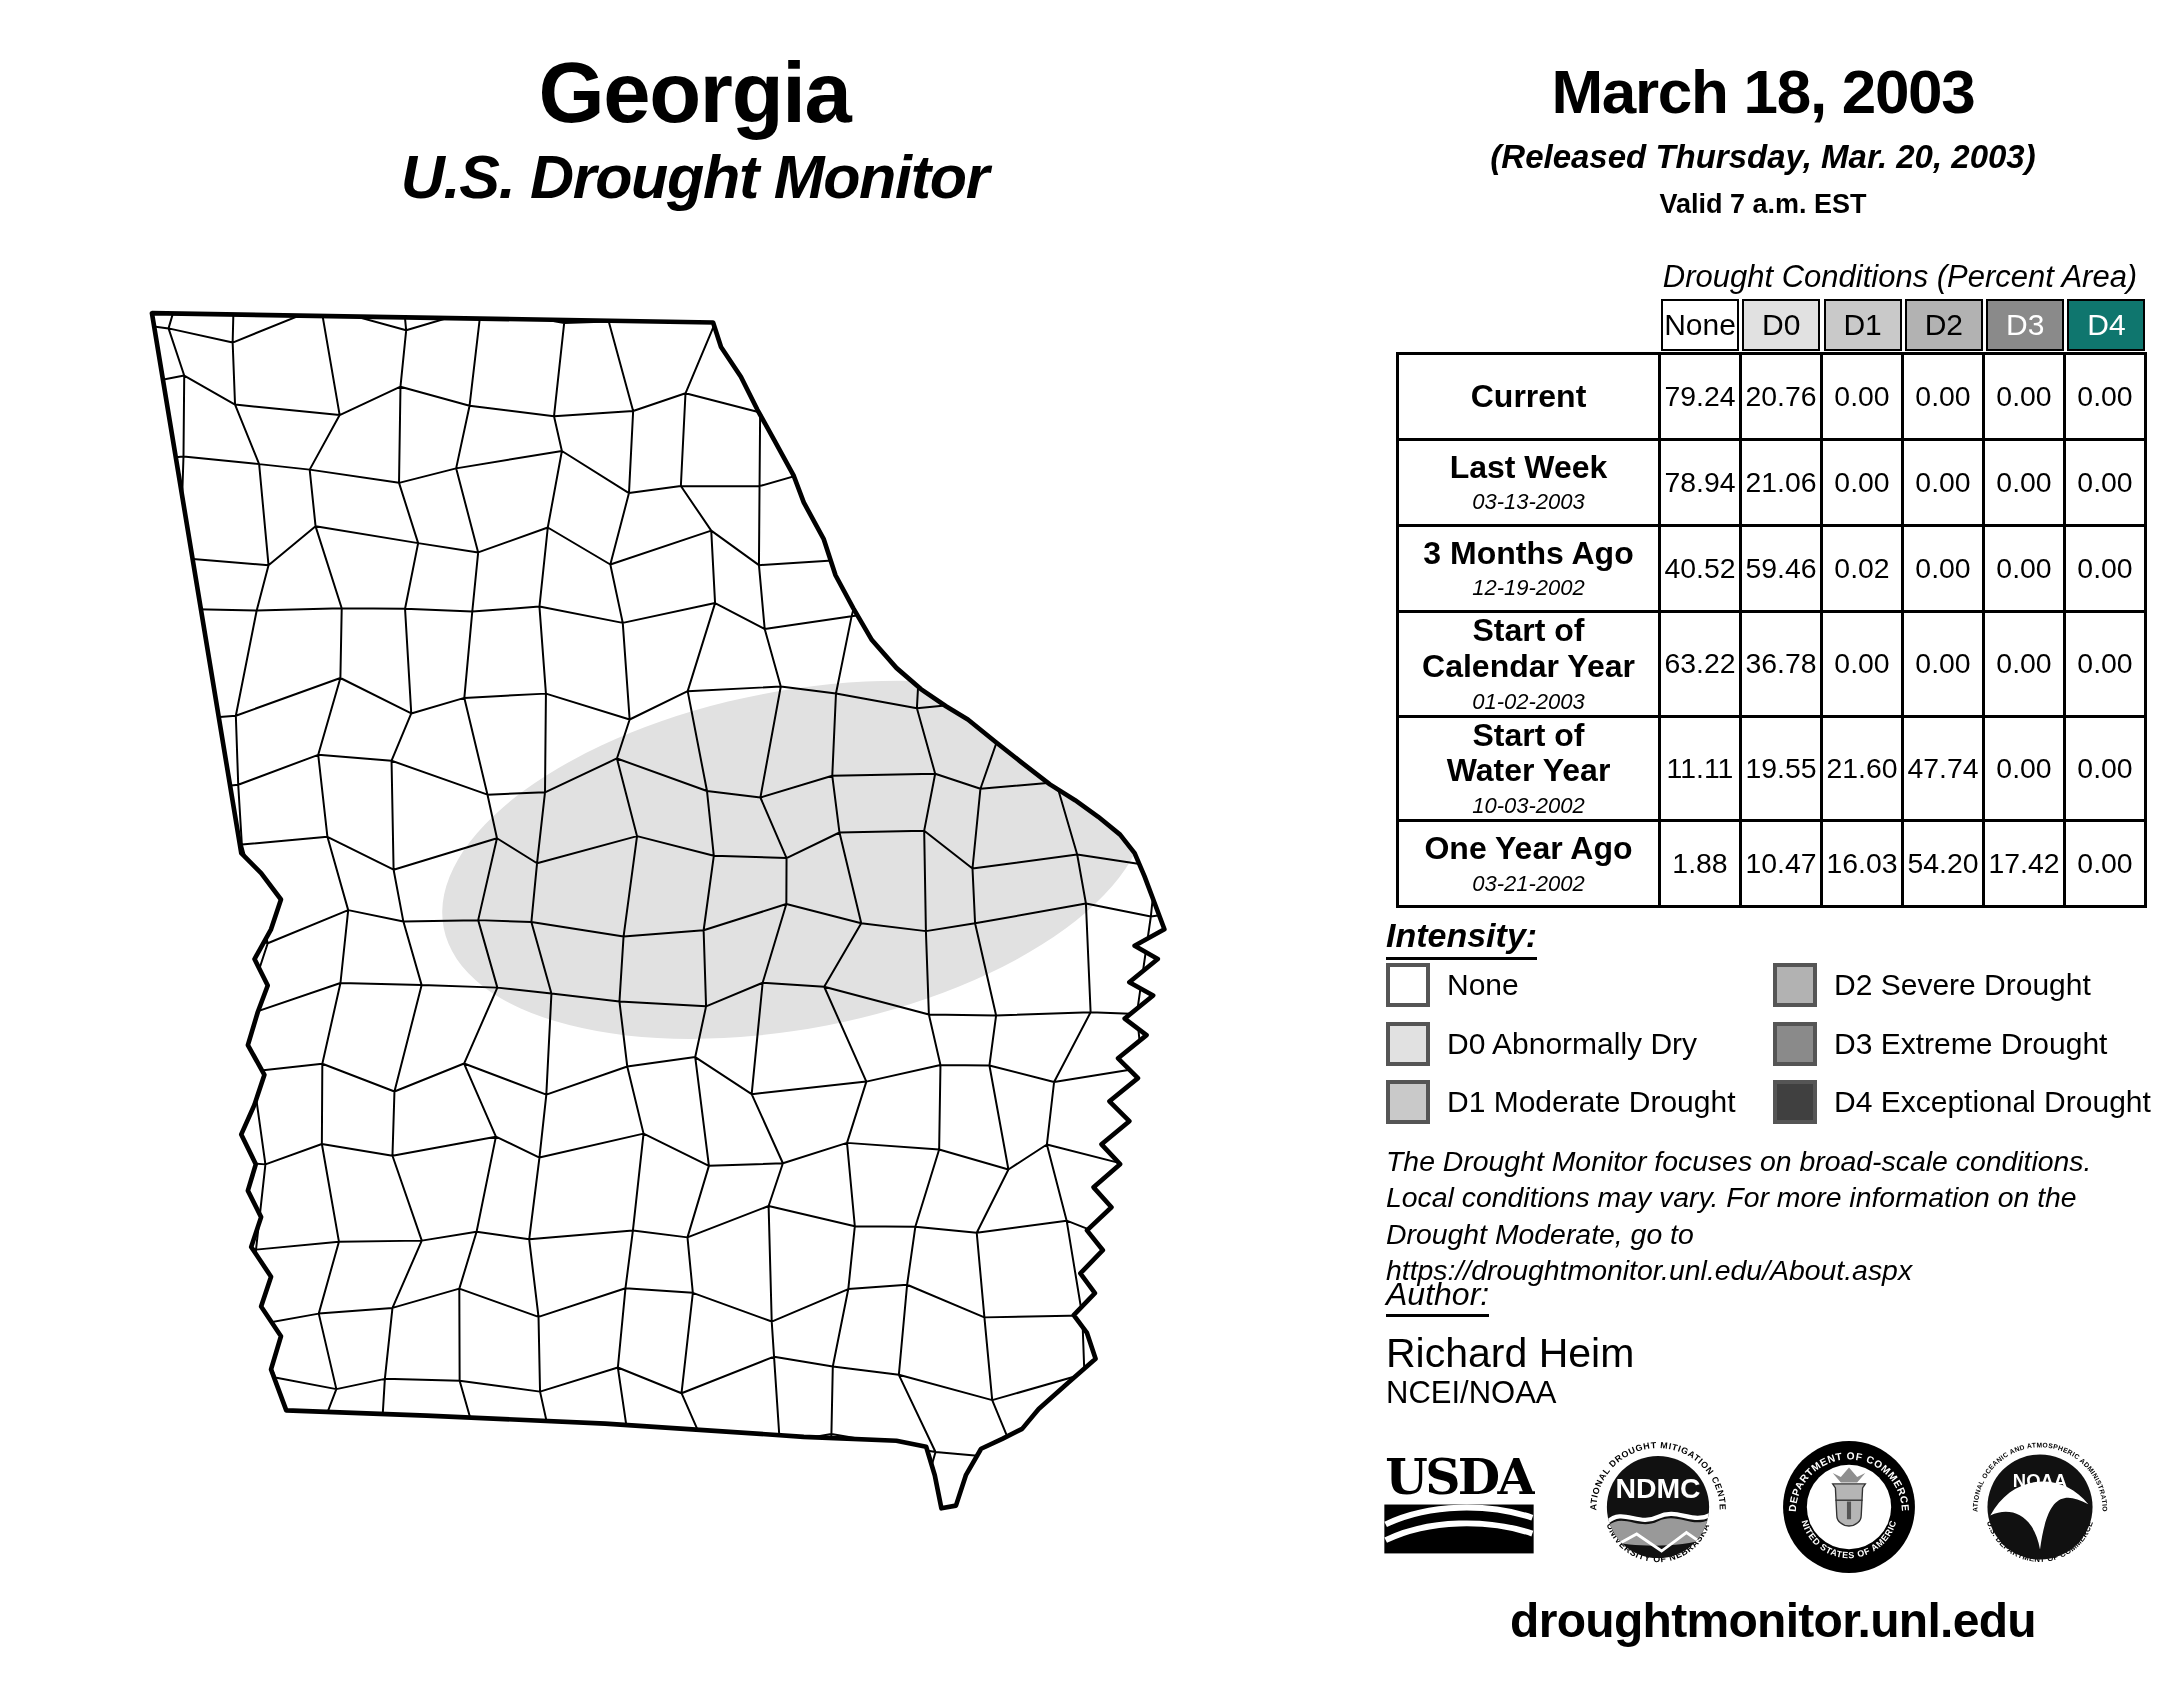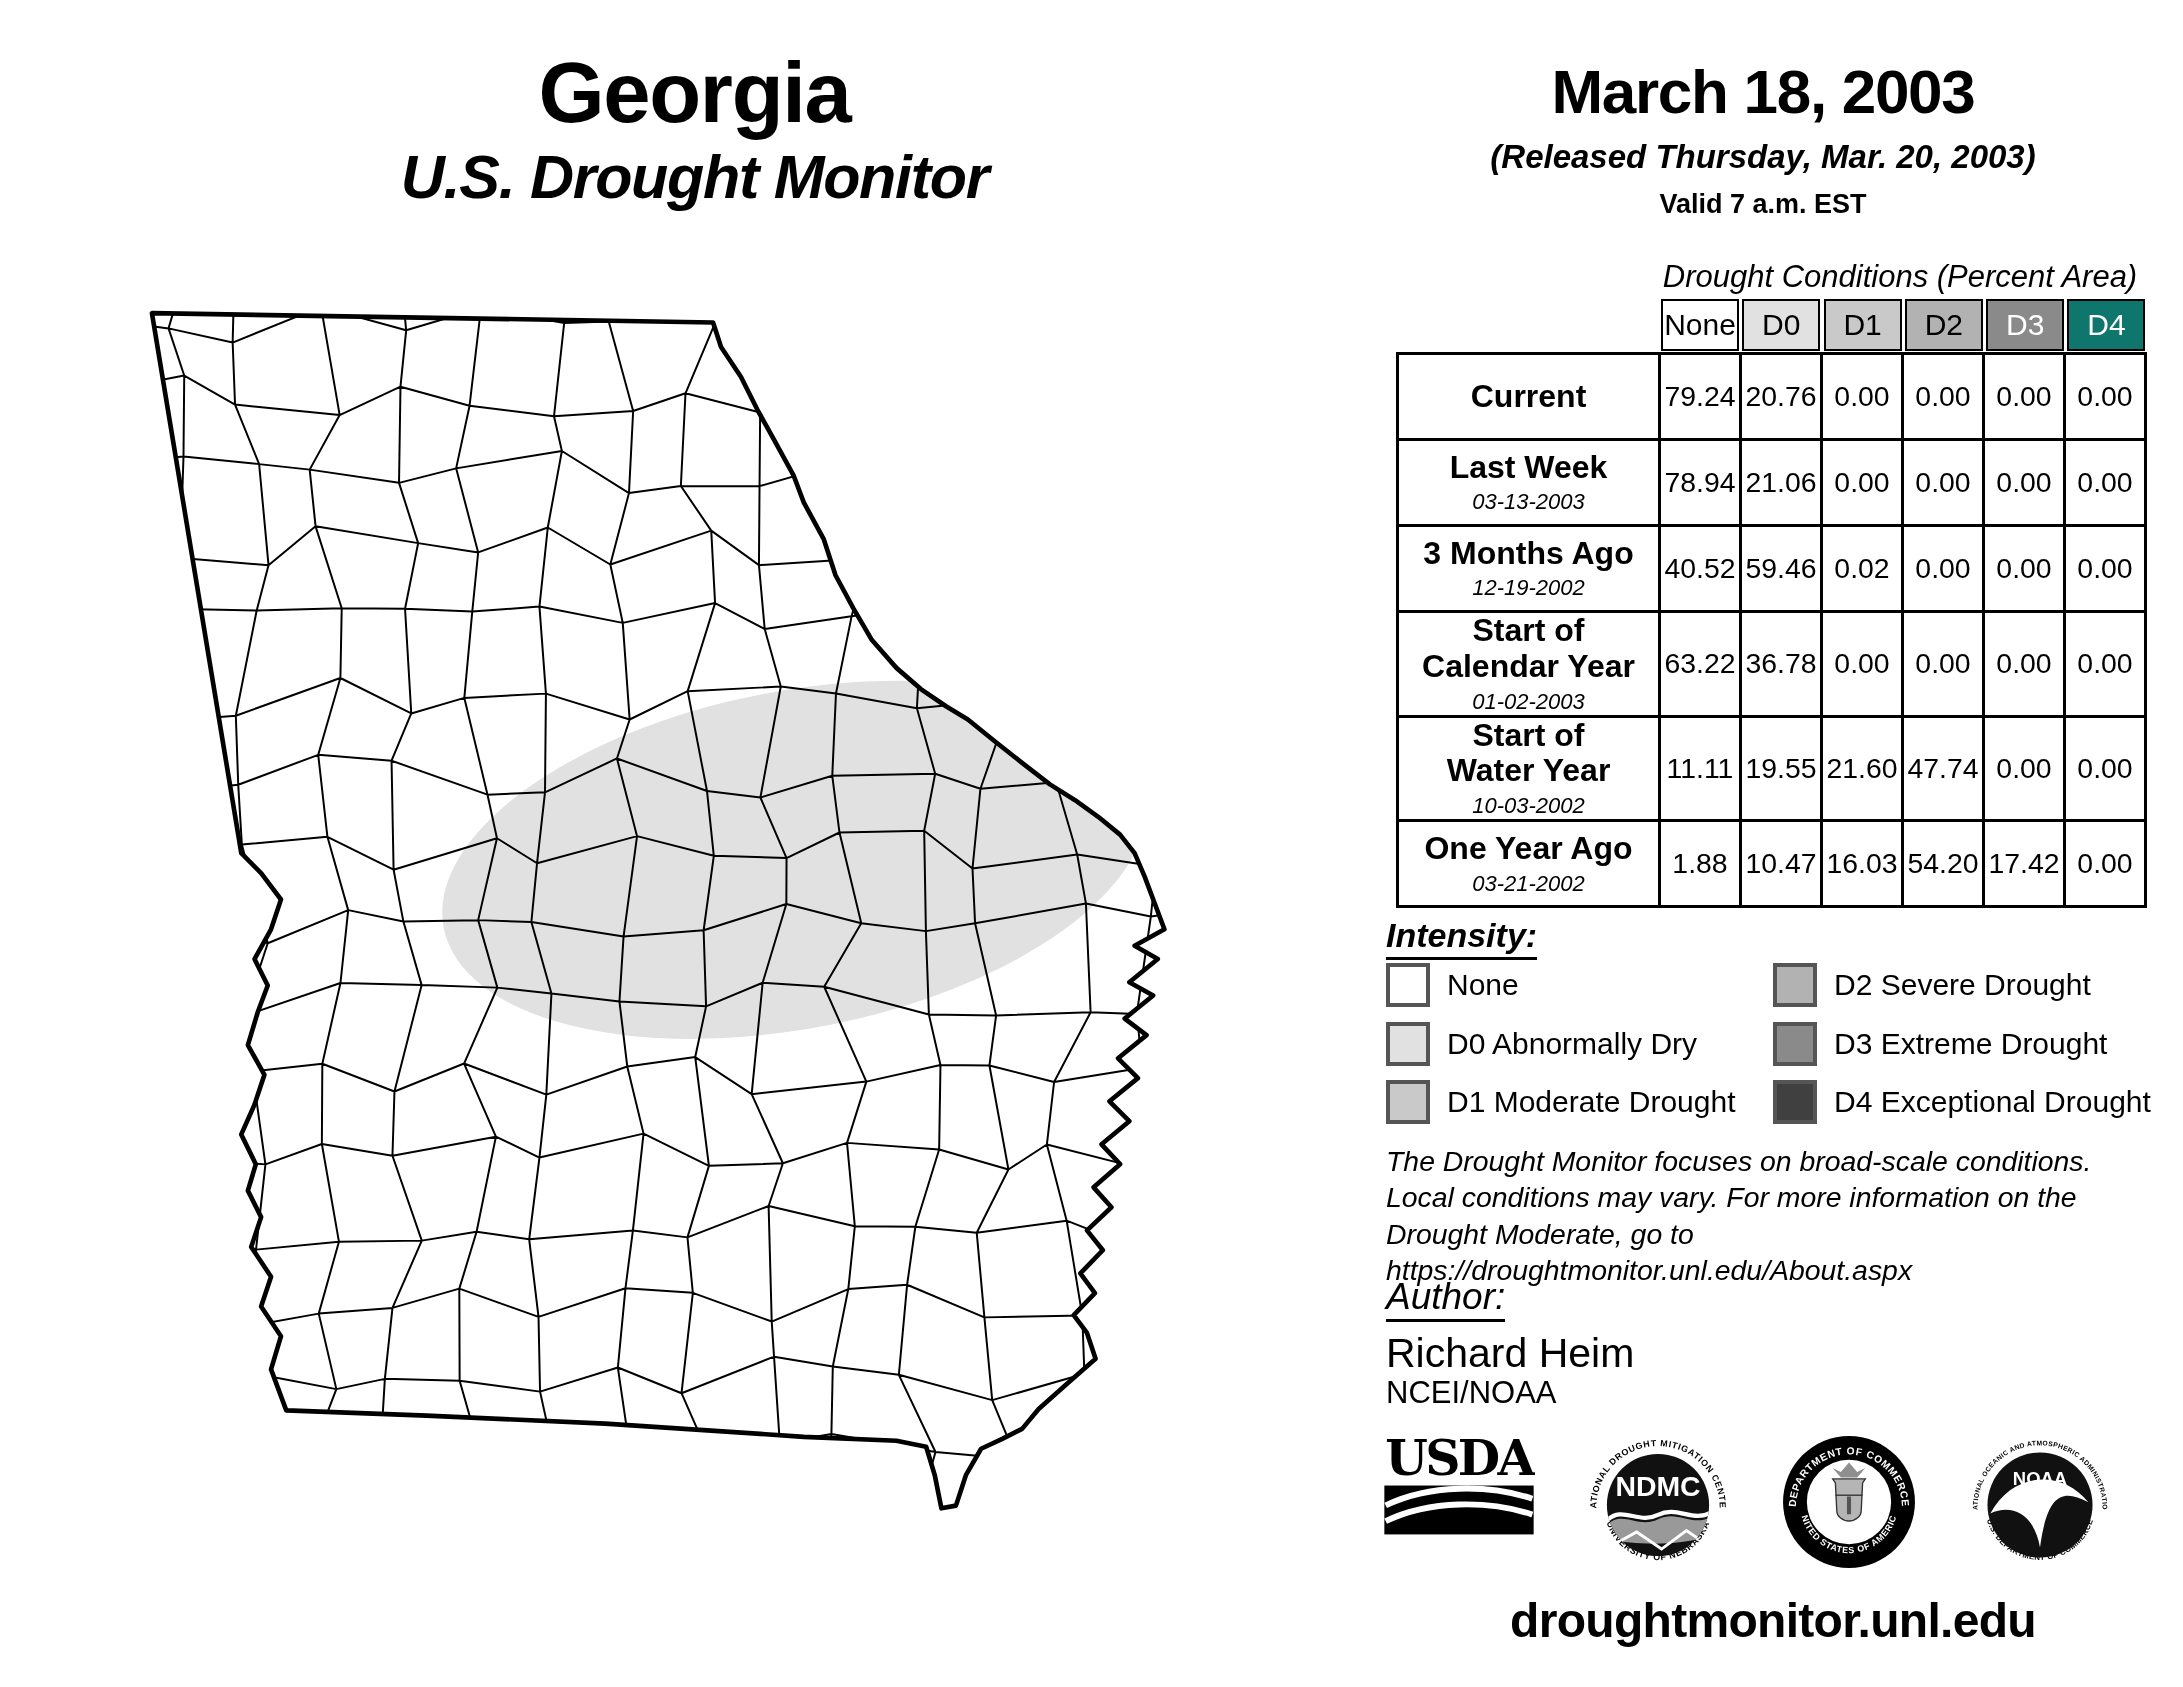--- a/index.html
+++ b/index.html
@@ -34,27 +34,27 @@
   #legend-heading{left:1386px;top:916px;font-size:34px;font-style:italic;
                   font-weight:bold;border-bottom:3.3px solid #000;padding-bottom:2px;}
   #legend{left:1386px;top:963px;width:774px;display:grid;
           grid-template-columns:387px auto;row-gap:14.6px;}
   .leg-item{display:flex;align-items:center;}
   .swatch{width:36px;height:36px;border:4px solid #555;flex:0 0 auto;}
   .leg-label{font-size:30px;margin-left:17px;white-space:nowrap;}
   
   #disclaimer{left:1386px;top:1143px;width:787px;font-size:28.4px;
               font-style:italic;line-height:1.28;}
-  #author-heading{left:1386px;top:1276px;font-size:37px;font-style:italic;
+  #author-heading{left:1386px;top:1276px;font-size:32px;font-style:italic;
                   border-bottom:3.3px solid #000;padding-bottom:1.3px;}
   #author-name{left:1386px;top:1330px;font-size:41px;}
   #author-org{left:1386px;top:1375px;font-size:31px;}
   
   #logos{left:1383px;top:1434px;width:728px;height:146px;display:flex;
-         justify-content:space-between;}
+         justify-content:space-between;align-items:center;}
   #footer-url{left:1376px;top:1593px;width:794px;text-align:center;
               font-size:48px;font-weight:bold;letter-spacing:-0.7px;}
   
   #map{left:142px;top:284px;width:1211px;height:1317px;}
 </style>
 </head>
 <body>
 
 <div class="abs" id="titles">
   <div id="title-line2">Georgia</div>

